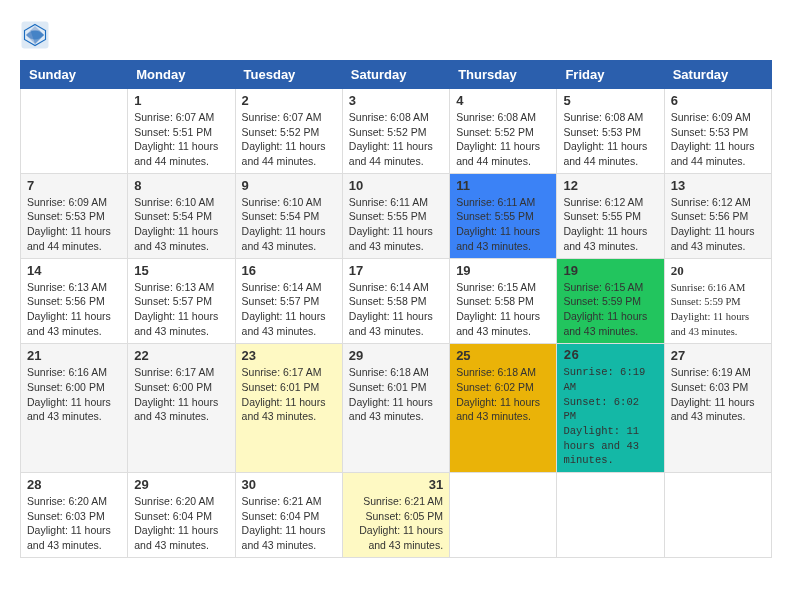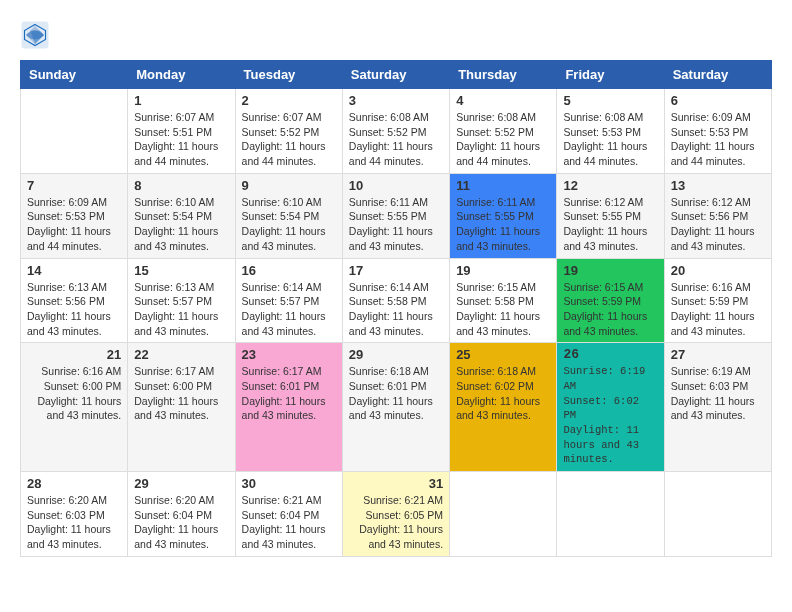--- a/index.html
+++ b/index.html
@@ -235,41 +235,41 @@
           <div class="day-info" style="white-space: pre-line;">Sunrise: 6:15 AM
 Sunset: 5:58 PM
 Daylight: 11 hours and 43 minutes.</div>
         </td>
         <td style="background-color: #22c55e;">
           <div class="day-number">19</div>
           <div class="day-info" style="white-space: pre-line;">Sunrise: 6:15 AM
 Sunset: 5:59 PM
 Daylight: 11 hours and 43 minutes.</div>
         </td>
-        <td style="background-color: rgb(255, 255, 255);">
+        <td style="background-color: rgb(255, 255, 255); font-family: Liberation Serif, serif;">
           <div class="day-number">20</div>
           <div class="day-info" style="white-space: pre-line;">Sunrise: 6:16 AM
 Sunset: 5:59 PM
 Daylight: 11 hours and 43 minutes.</div>
         </td>
       </tr>
       <tr>
-        <td style="background-color: rgb(245, 245, 245); text-align: right;">
+        <td style="background-color: rgb(245, 245, 245);">
           <div class="day-number">21</div>
           <div class="day-info" style="white-space: pre-line;">Sunrise: 6:16 AM
 Sunset: 6:00 PM
 Daylight: 11 hours and 43 minutes.</div>
         </td>
         <td style="background-color: rgb(245, 245, 245);">
           <div class="day-number">22</div>
           <div class="day-info" style="white-space: pre-line;">Sunrise: 6:17 AM
 Sunset: 6:00 PM
 Daylight: 11 hours and 43 minutes.</div>
         </td>
-        <td style="background-color: #f9a8d4;">
+        <td style="background-color: #fef9c3;">
           <div class="day-number">23</div>
           <div class="day-info" style="white-space: pre-line;">Sunrise: 6:17 AM
 Sunset: 6:01 PM
 Daylight: 11 hours and 43 minutes.</div>
         </td>
         <td style="background-color: rgb(245, 245, 245);">
           <div class="day-number">29</div>
           <div class="day-info" style="white-space: pre-line;">Sunrise: 6:18 AM
 Sunset: 6:01 PM
 Daylight: 11 hours and 43 minutes.</div>

